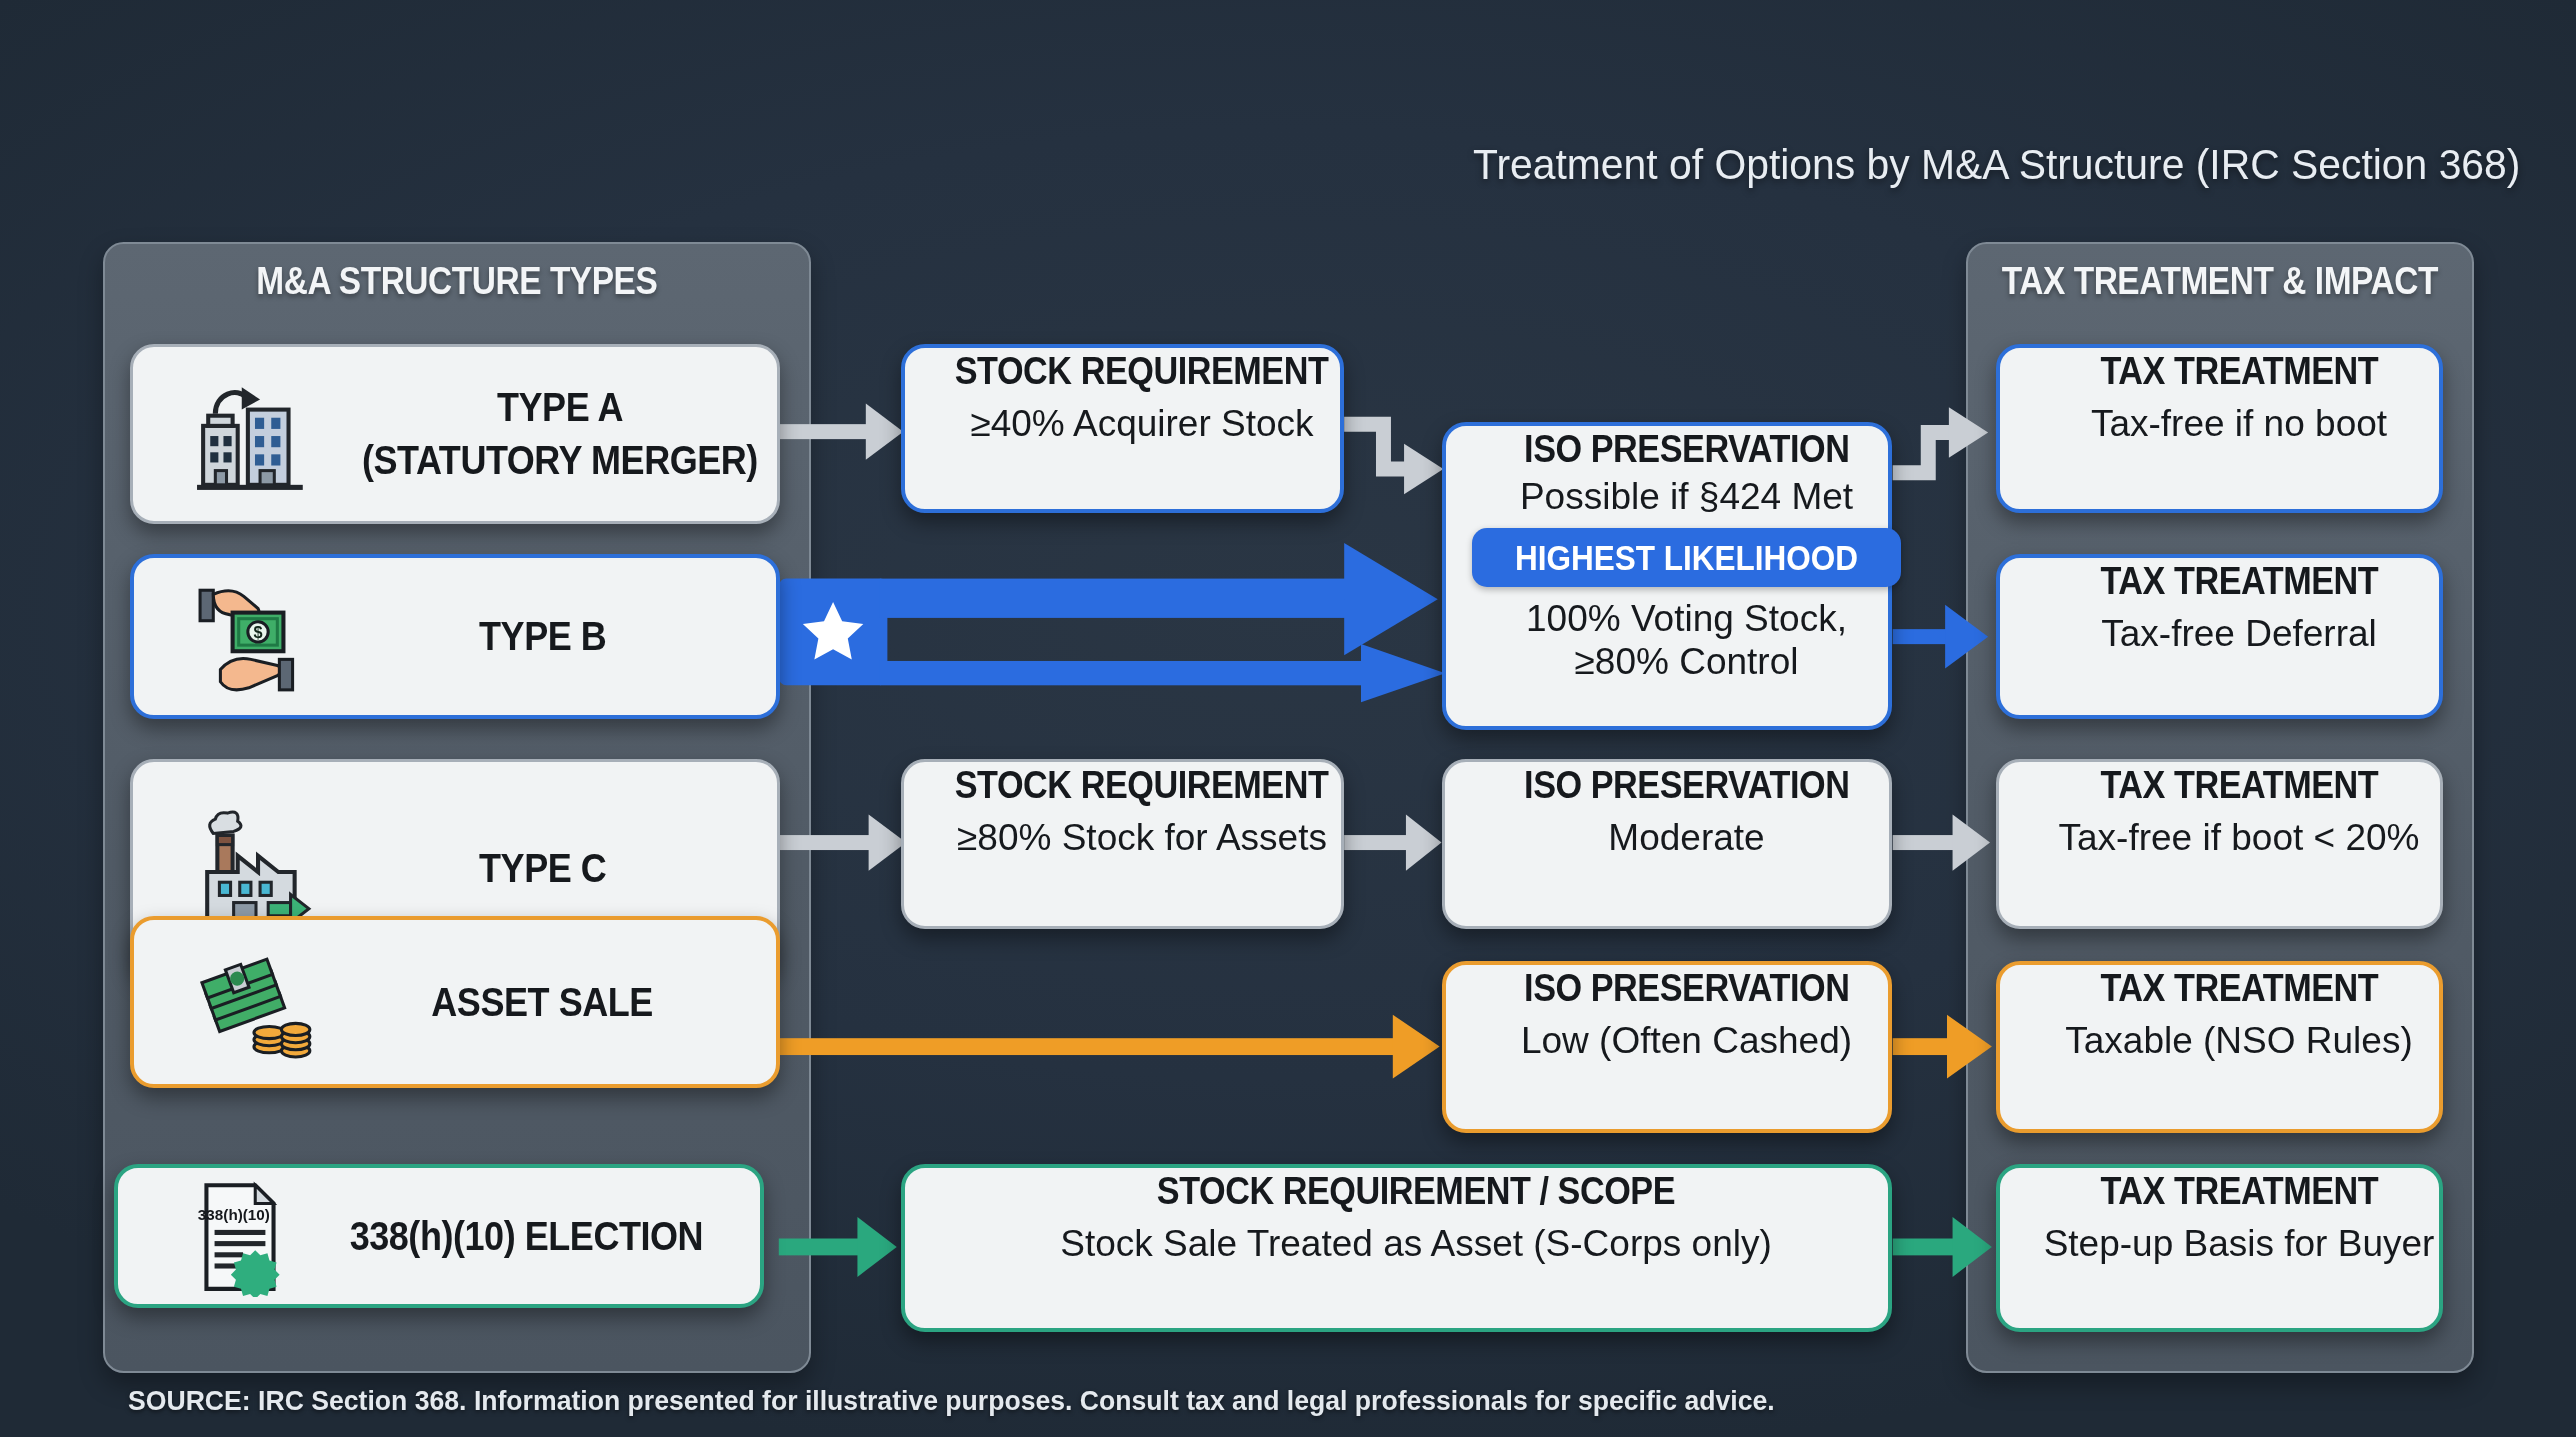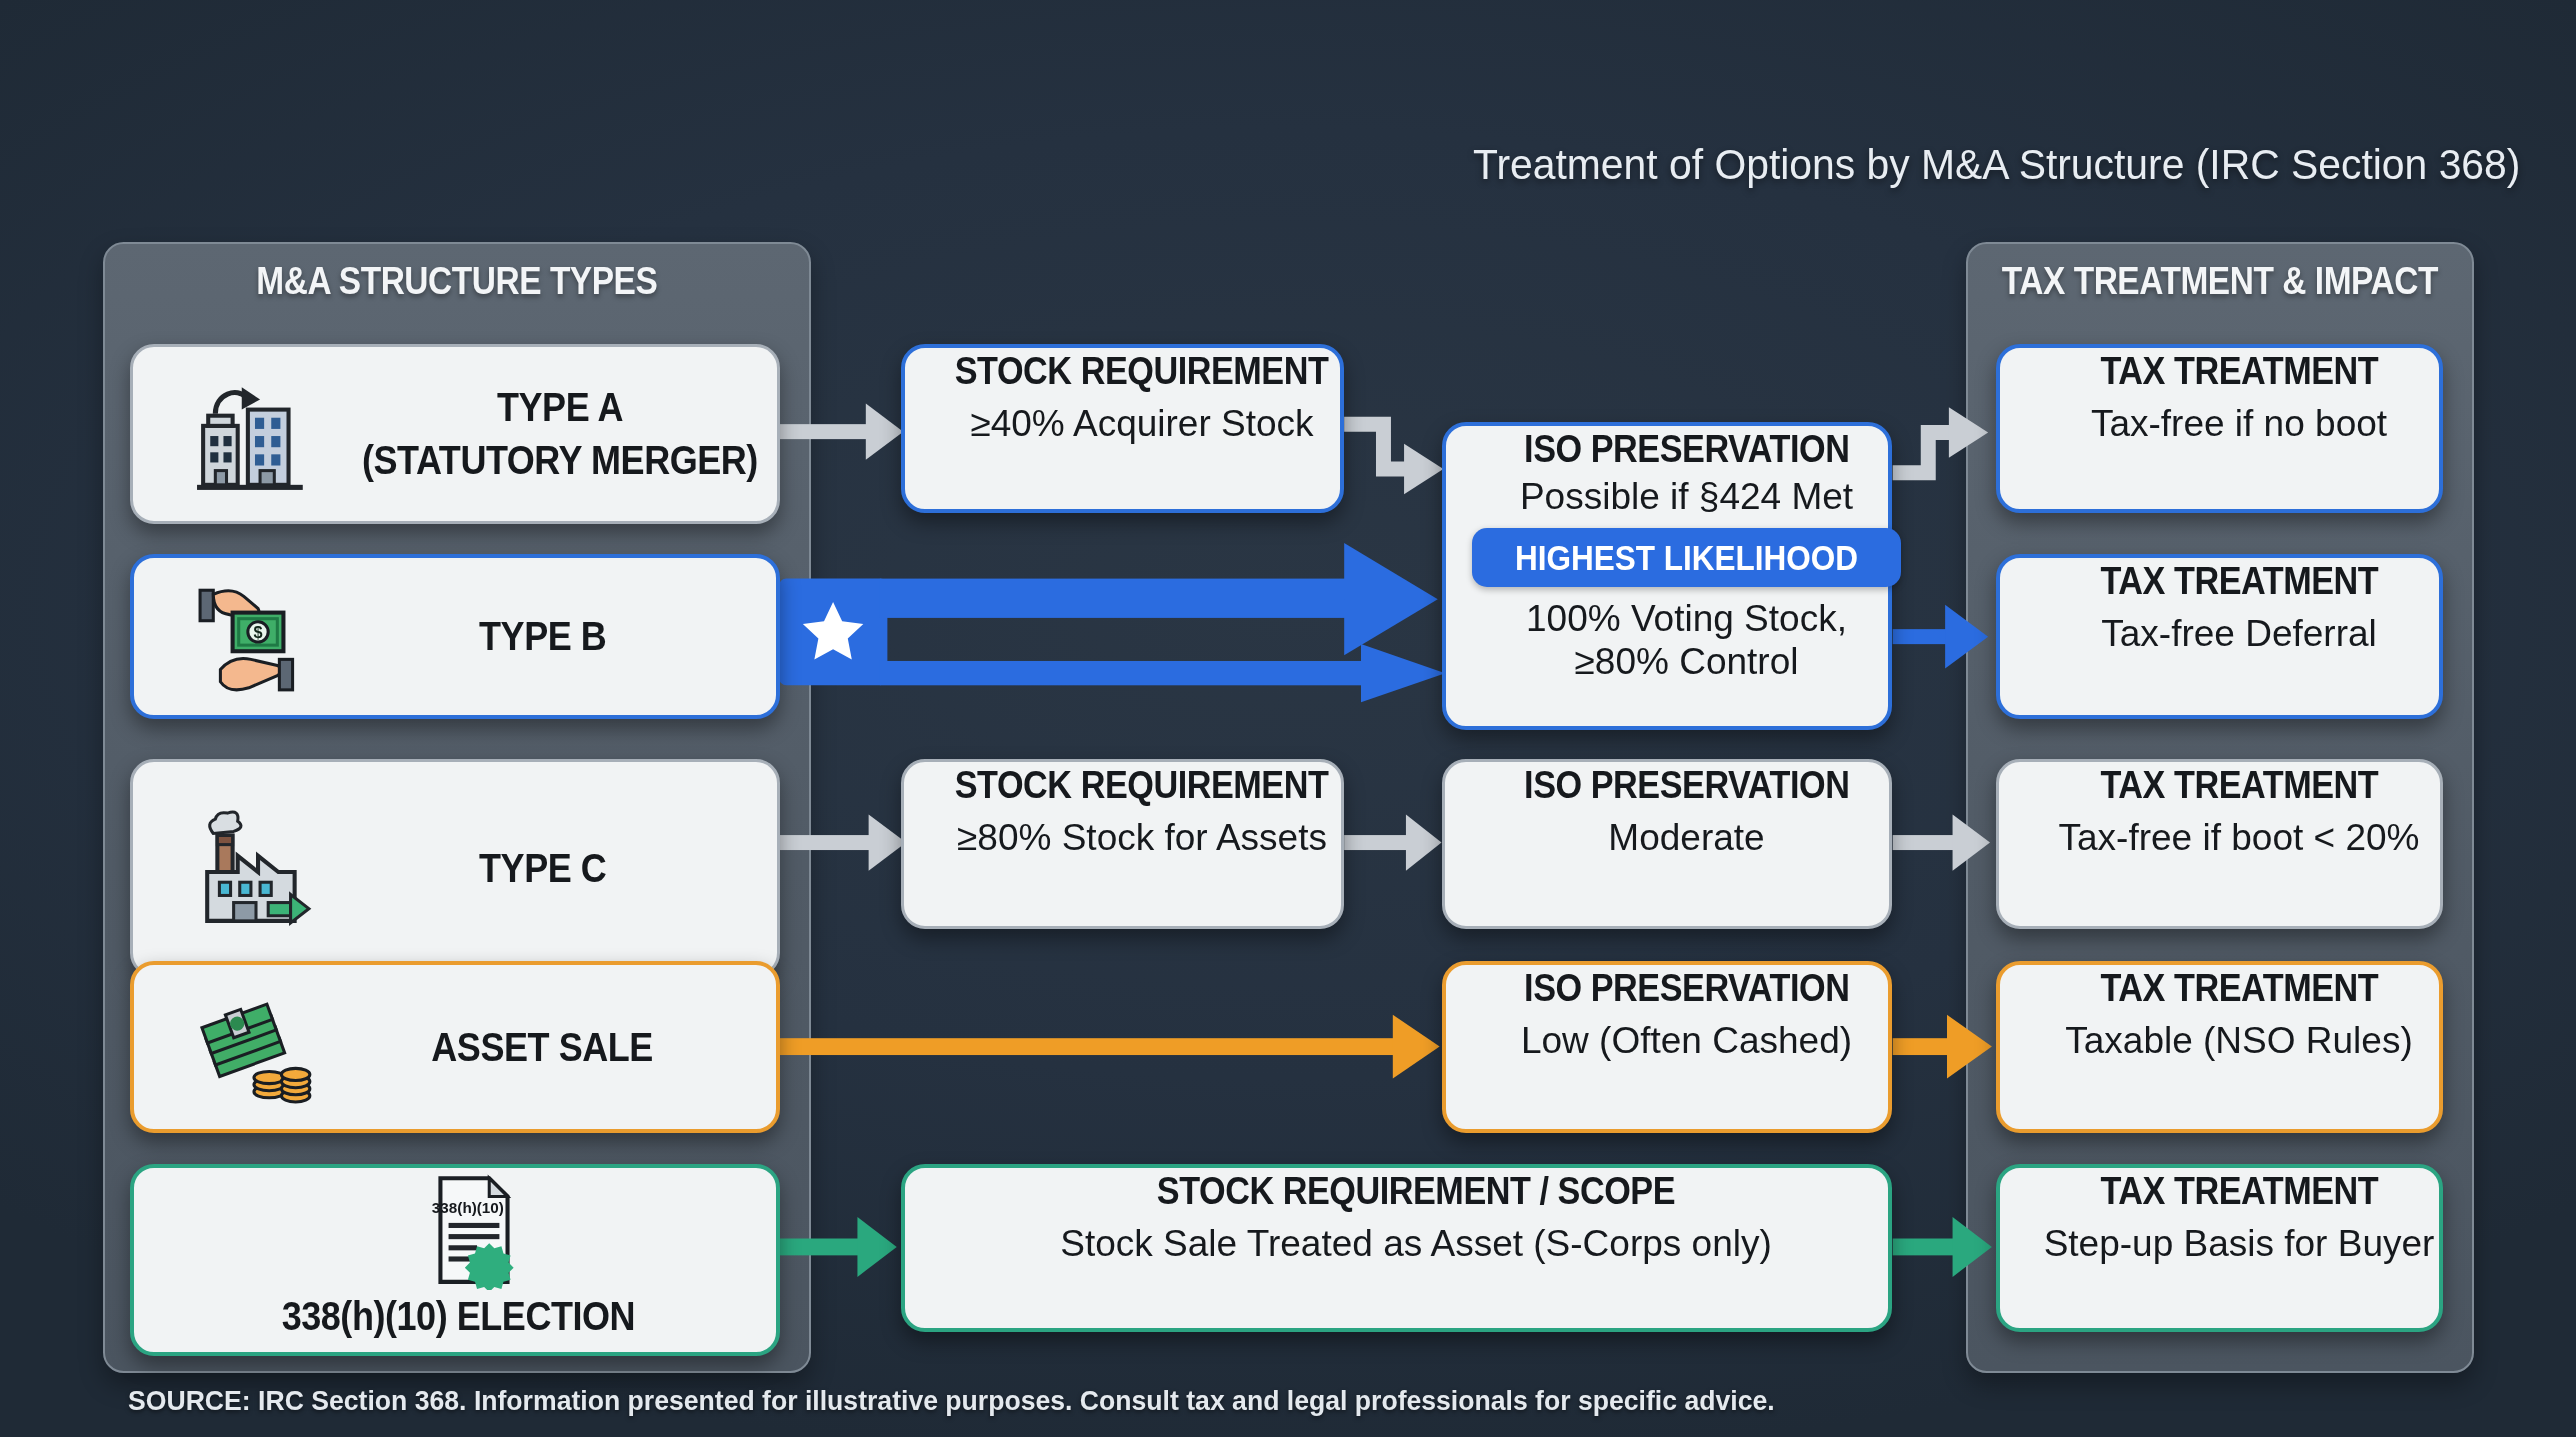--- a/index.html
+++ b/index.html
@@ -203,21 +203,21 @@
         <rect x="38" y="94" width="22" height="18" fill="#8d9aa6" stroke="#22262b" stroke-width="3"></rect>
         <rect x="72" y="94" width="22" height="13" fill="#3cb377" stroke="#22262b" stroke-width="3"></rect>
         <polygon points="94,86 112,100 94,114" fill="#3cb377" stroke="#22262b" stroke-width="3"></polygon>
       </svg>
     </div>
     <div class="type-text">
       <div><span class="cond">TYPE C</span></div>
     </div>
   </div>
 
-  <div class="box type-box b-orange" style="left:130px;top:961px;width:650px;height:172px;">
+  <div class="box type-box b-orange" style="left:130px;top:916px;width:650px;height:172px;">
     <div class="icon-wrap">
       <svg width="122" height="122" viewBox="0 0 120 120">
         <g transform="rotate(-20 46 52)">
           <rect x="12" y="64" width="68" height="15" fill="#41ad67" stroke="#1a1e23" stroke-width="3"></rect>
           <rect x="12" y="52" width="68" height="15" fill="#41ad67" stroke="#1a1e23" stroke-width="3"></rect>
           <rect x="12" y="40" width="68" height="15" fill="#41ad67" stroke="#1a1e23" stroke-width="3"></rect>
           <rect x="12" y="28" width="68" height="16" fill="#3fae68" stroke="#1a1e23" stroke-width="3"></rect>
           <rect x="38" y="24" width="16" height="24" fill="#c9ced3" stroke="#1a1e23" stroke-width="3"></rect>
           <circle cx="46" cy="36" r="7" fill="#2c8a50"></circle>
         </g>
@@ -230,21 +230,21 @@
           <ellipse cx="98" cy="94" rx="14" ry="6"></ellipse>
             <ellipse cx="98" cy="87" rx="14" ry="6"></ellipse>
         </g>
       </svg>
     </div>
     <div class="type-text">
       <div><span class="cond">ASSET SALE</span></div>
     </div>
   </div>
 
-  <div class="box type-box b-green" style="left:130px;top:1164px;width:650px;height:192px;flex-direction:column;">
+  <div class="box type-box b-green" style="left:114px;top:1164px;width:650px;height:144px;">
     <div class="icon-wrap">
       <svg width="122" height="122" viewBox="0 0 120 120">
         <path d="M26,10 h48 l18,18 v84 h-66 z" fill="#f6f8f9" stroke="#1a1e23" stroke-width="4"></path>
         <polygon points="74,10 74,28 92,28" fill="#d4dadf" stroke="#1a1e23" stroke-width="3"></polygon>
         <text x="53" y="44" font-size="15" font-weight="bold" text-anchor="middle" fill="#16191d">338(h)(10)</text>
         <rect x="34" y="54" width="50" height="5" fill="#22262b"></rect>
         <rect x="34" y="65" width="50" height="5" fill="#22262b"></rect>
         <rect x="34" y="76" width="28" height="5" fill="#22262b"></rect>
         <rect x="34" y="87" width="28" height="5" fill="#22262b"></rect>
         <path d="M74,74 l5,5 7,-2 2,7 7,2 -2,7 5,5 -5,5 2,7 -7,2 -2,7 -7,-2 -5,5 -5,-5 -7,2 -2,-7 -7,-2 2,-7 -5,-5 5,-5 -2,-7 7,-2 2,-7 7,2 z" fill="#2fae7e"></path>

